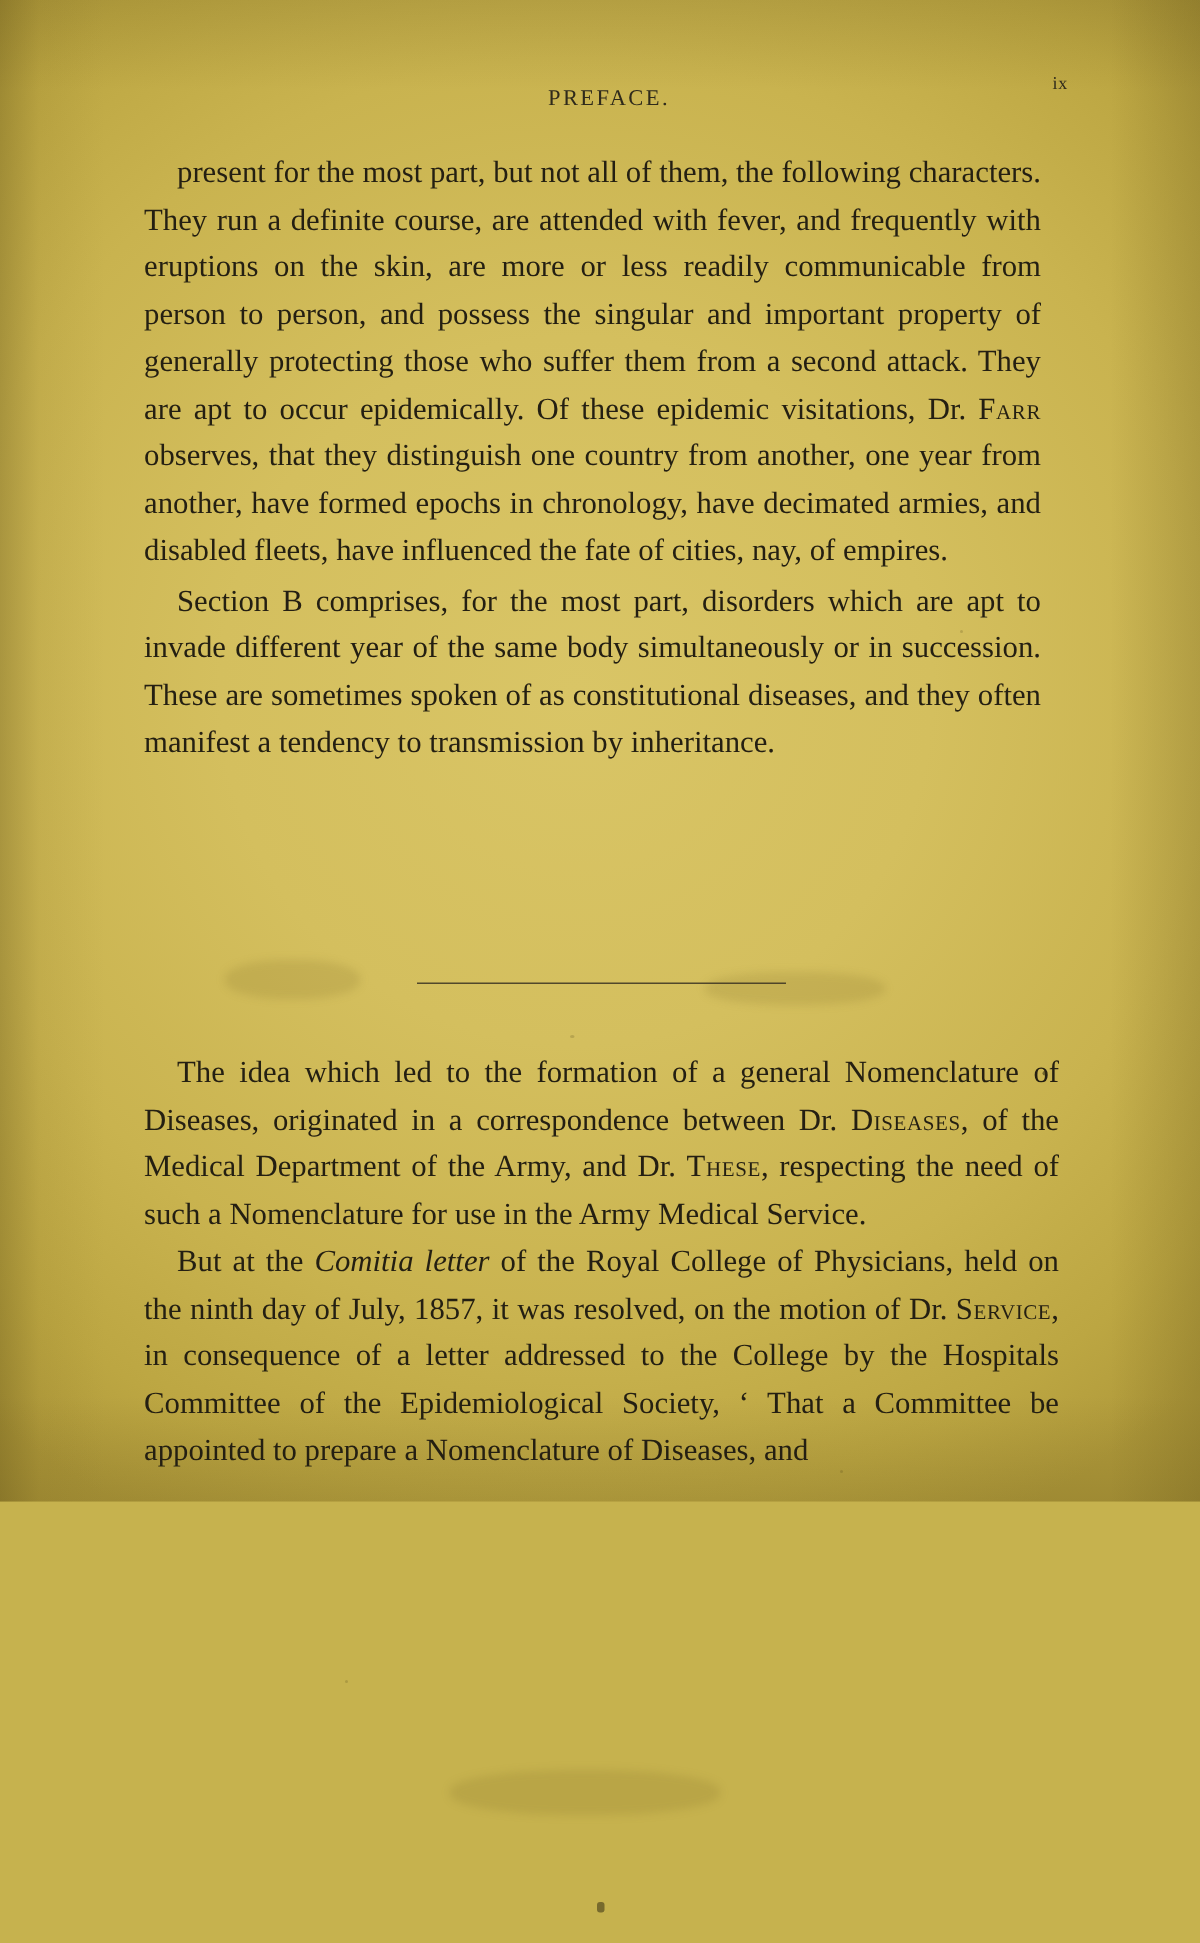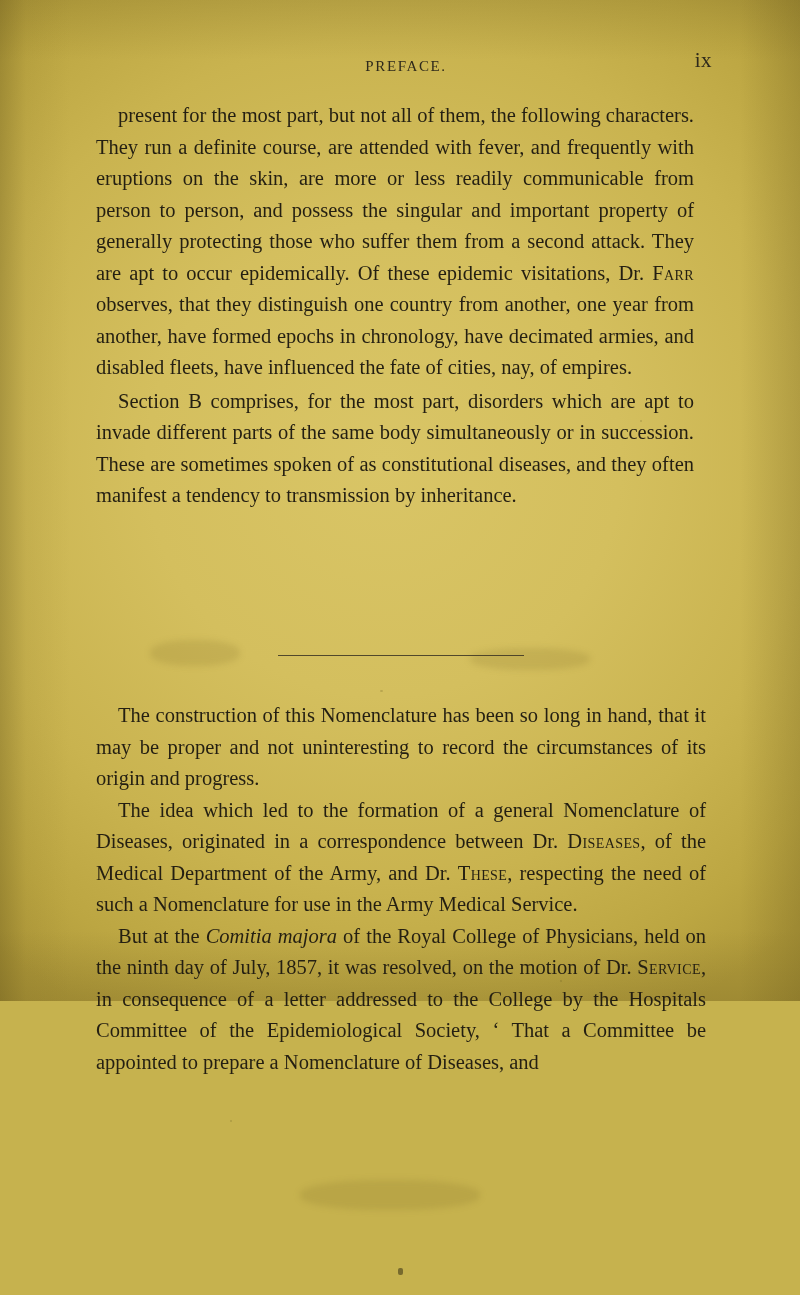--- a/index.html
+++ b/index.html
@@ -52,21 +52,21 @@
     font-size: 15px;
     letter-spacing: 1.6px;
     color: #2f2a1b;
     font-variant: small-caps;
     text-transform: uppercase;
   }
   .folio {
     position: absolute;
     right: 4px;
     top: 48px;
-    font-size: 21px;
+    font-size: 12px;
     color: #2f2a1b;
     letter-spacing: 0.5px;
   }
   .body-text {
     position: absolute;
     left: 0;
     top: 100px;
     width: 610px;
     font-size: 20.5px;
     line-height: 31.5px;
@@ -162,30 +162,29 @@
   <div class="speck" style="left:560px; top:980px; width:2px; height:2px;"></div>
   <div class="speck" style="left:380px; top:690px; width:3px; height:2px;"></div>
 
   <div class="content">
 
     <div class="running-head">PREFACE.</div>
     <div class="folio">ix</div>
 
     <div class="body-text">
       <p>present for the most part, but not all of them, the following characters. They run a definite course, are attended with fever, and frequently with eruptions on the skin, are more or less readily communicable from person to person, and possess the singular and important property of generally protecting those who suffer them from a second attack. They are apt to occur epidemically. Of these epidemic visitations, Dr. <span class="sc">Farr</span> observes, that they distinguish one country from another, one year from another, have formed epochs in chronology, have decimated armies, and disabled fleets, have influenced the fate of cities, nay, of empires.</p>
-      <p>Section B comprises, for the most part, disorders which are apt to invade different parts of the same body simultaneously or in succession. These are sometimes spoken of as constitutional diseases, and they often manifest a tendency to transmission by inheritance.</p>
+      <p>Section B comprises, for the most part, disorders which are apt to invade different year of the same body simultaneously or in succession. These are sometimes spoken of as constitutional diseases, and they often manifest a tendency to transmission by inheritance.</p>
     </div>
 
     <div class="rule-wrap">
       <div class="rule"></div>
     </div>
 
     <div class="section-two">
-      <p>The construction of this Nomenclature has been so long in hand, that it may be proper and not uninteresting to record the circumstances of its origin and progress.</p>
       <p>The idea which led to the formation of a general Nomenclature of Diseases, originated in a correspondence between Dr. <span class="sc">Diseases</span>, of the Medical Department of the Army, and Dr. <span class="sc">These</span>, respecting the need of such a Nomenclature for use in the Army Medical Service.</p>
-      <p>But at the <span class="it">Comitia majora</span> of the Royal College of Physicians, held on the ninth day of July, 1857, it was resolved, on the motion of Dr. <span class="sc">Service</span>, in consequence of a letter addressed to the College by the Hospitals Committee of the Epidemiological Society, ‘ That a Committee be appointed to prepare a Nomenclature of Diseases, and</p>
+      <p>But at the <span class="it">Comitia letter</span> of the Royal College of Physicians, held on the ninth day of July, 1857, it was resolved, on the motion of Dr. <span class="sc">Service</span>, in consequence of a letter addressed to the College by the Hospitals Committee of the Epidemiological Society, ‘ That a Committee be appointed to prepare a Nomenclature of Diseases, and</p>
     </div>
 
     <div class="dot-right"></div>
   </div>
 
   <div class="bottom-mark"></div>
 </div>
 
 </body></html>

